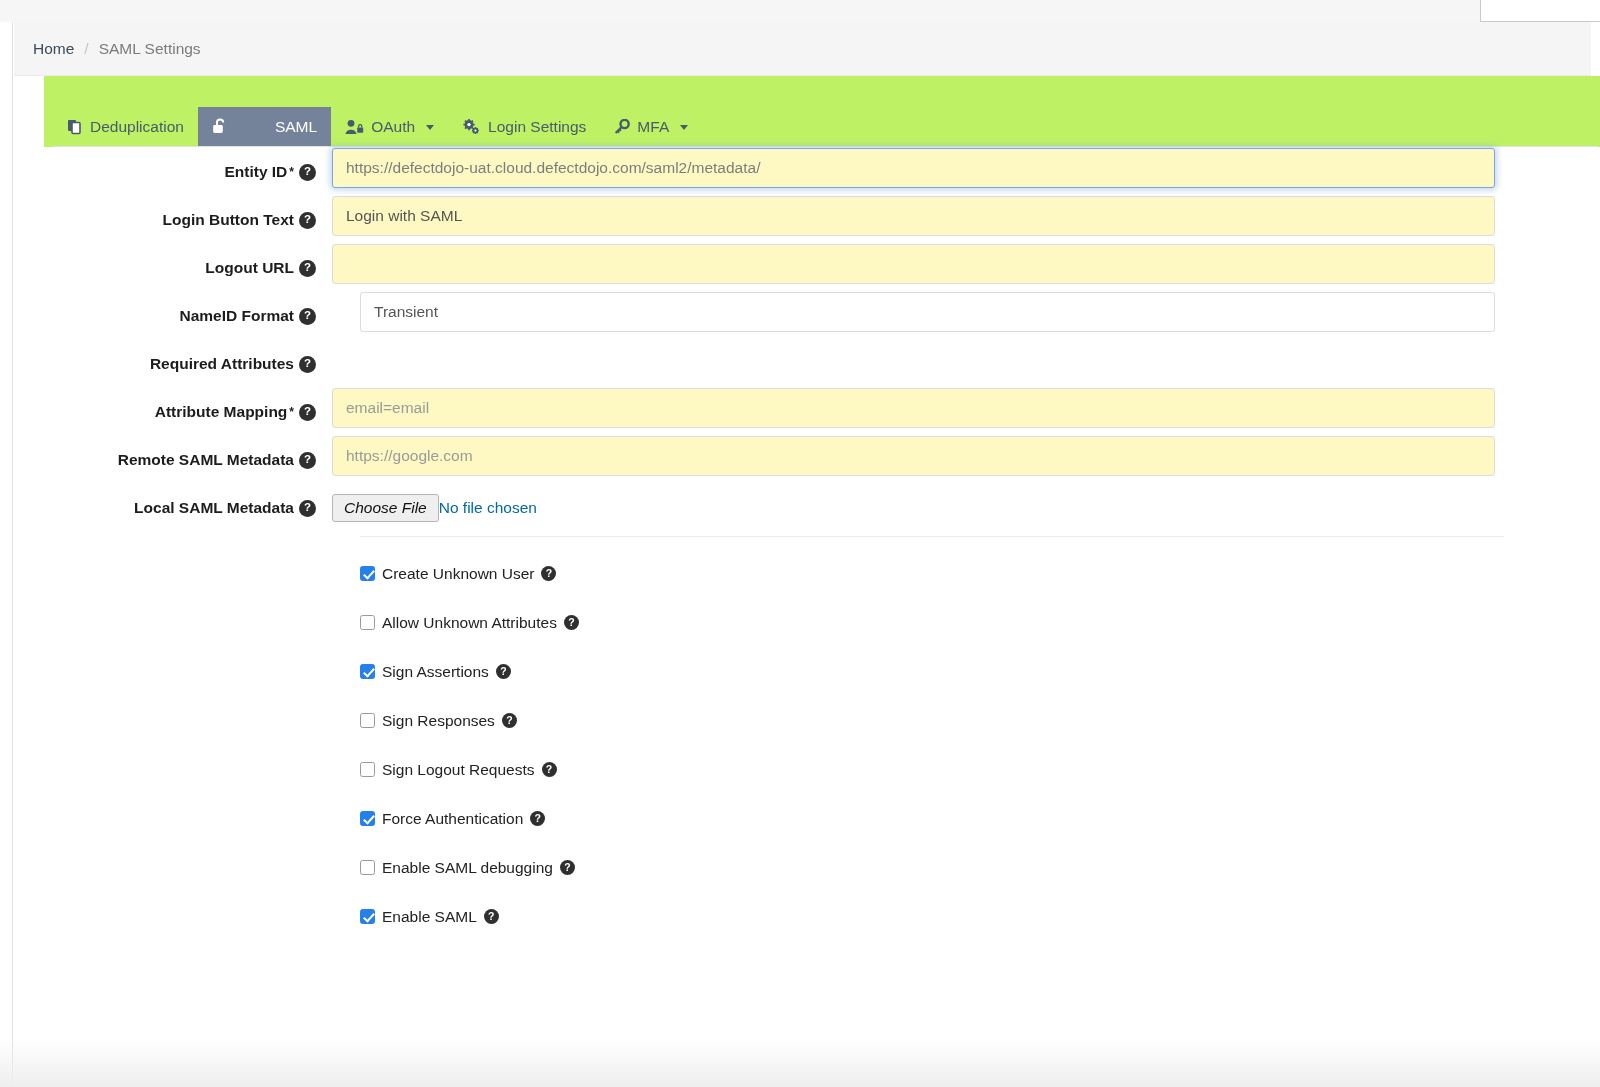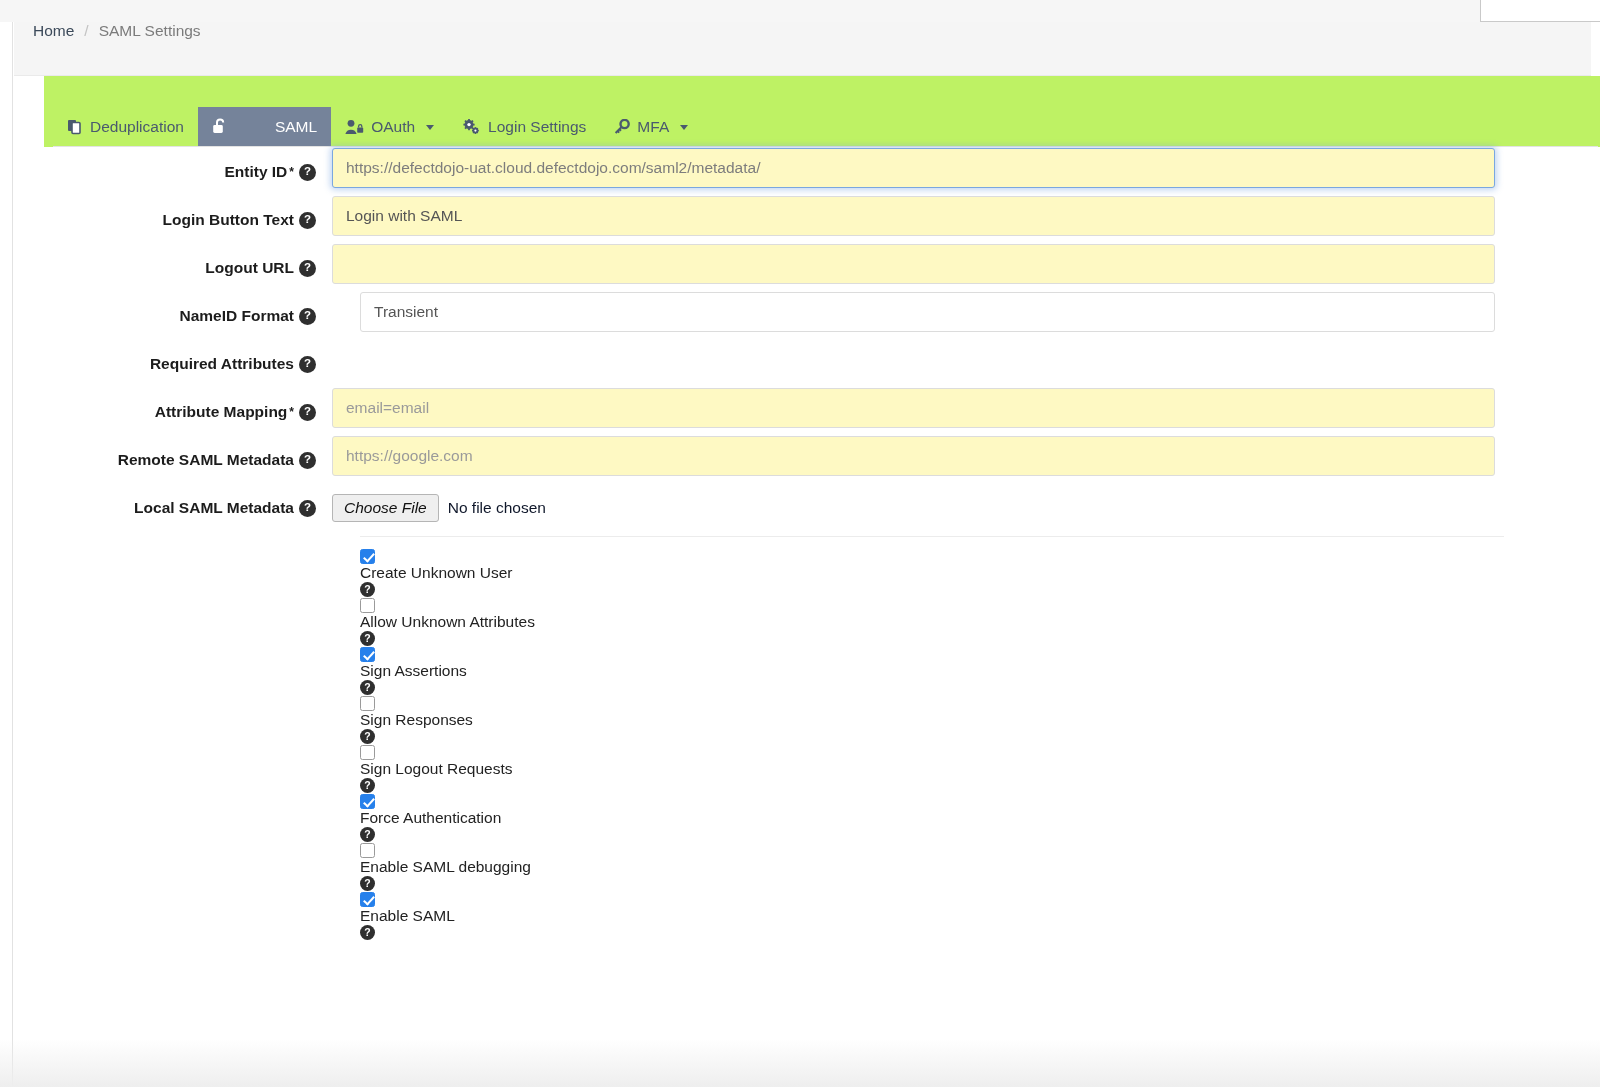--- a/index.html
+++ b/index.html
@@ -31,21 +31,21 @@
   }
   .right-rail {
     position:absolute; right:0; top:22px; width:10px; height:1065px;
     background:#ffffff;
   }
 
   
   .breadcrumb-bar {
     position:absolute; left:14px; top:22px; width:1577px; height:54px;
     background:#f5f5f5;
-    display:flex; 
+    display:flex; align-items:center;
     padding-left:19px;
     border-bottom:1px solid #eaeaea;
   }
   .bc-home {
     color:#3c4a5a; font-size:15.5px; text-decoration:none; cursor:pointer;
   }
   .bc-sep { color:#c3c3c3; margin:0 10px; font-size:15.5px; }
   .bc-current { color:#7b7b7b; font-size:15.5px; }
 
   
@@ -133,30 +133,30 @@
   .help.sm { width:15px;height:15px;font-size:10.5px; }
 
   
   .filerow { display:flex; align-items:center; height:48px; }
   .filebtn {
     border:1px solid #b5b5b5; background:#efefef; border-radius:3px;
     padding:4px 11px; font-size:15.5px; color:#111; cursor:pointer;
     font-family:"Liberation Sans", sans-serif;
     font-style:italic;
   }
-  .filename { margin-left:9px; font-size:15.5px; color:#0f172a; }
+  .filename { font-size:15.5px; color:#0369a1; }
 
   .divider {
     margin-left:346px; width:1144px; height:1px; background:#ececec;
     margin-top:4px; margin-bottom:12px;
   }
 
   
   .checks { margin-left:346px; }
-  .ckrow { display:flex; height:49px;flex-direction:column; }
+  .ckrow { display:flex; align-items:center; height:49px; }
   .cb {
     -webkit-appearance:none; appearance:none;
     width:15px;height:15px; margin:0 7px 0 0;
     border:1px solid #9a9a9a; border-radius:2.5px; background:#fff;
     position:relative; cursor:pointer; flex:none;
     vertical-align:middle;
   }
   .cb:checked { background:#2680eb; border-color:#2680eb; }
   .cb:checked::after {
     content:""; position:absolute; left:4.5px; top:1px;

